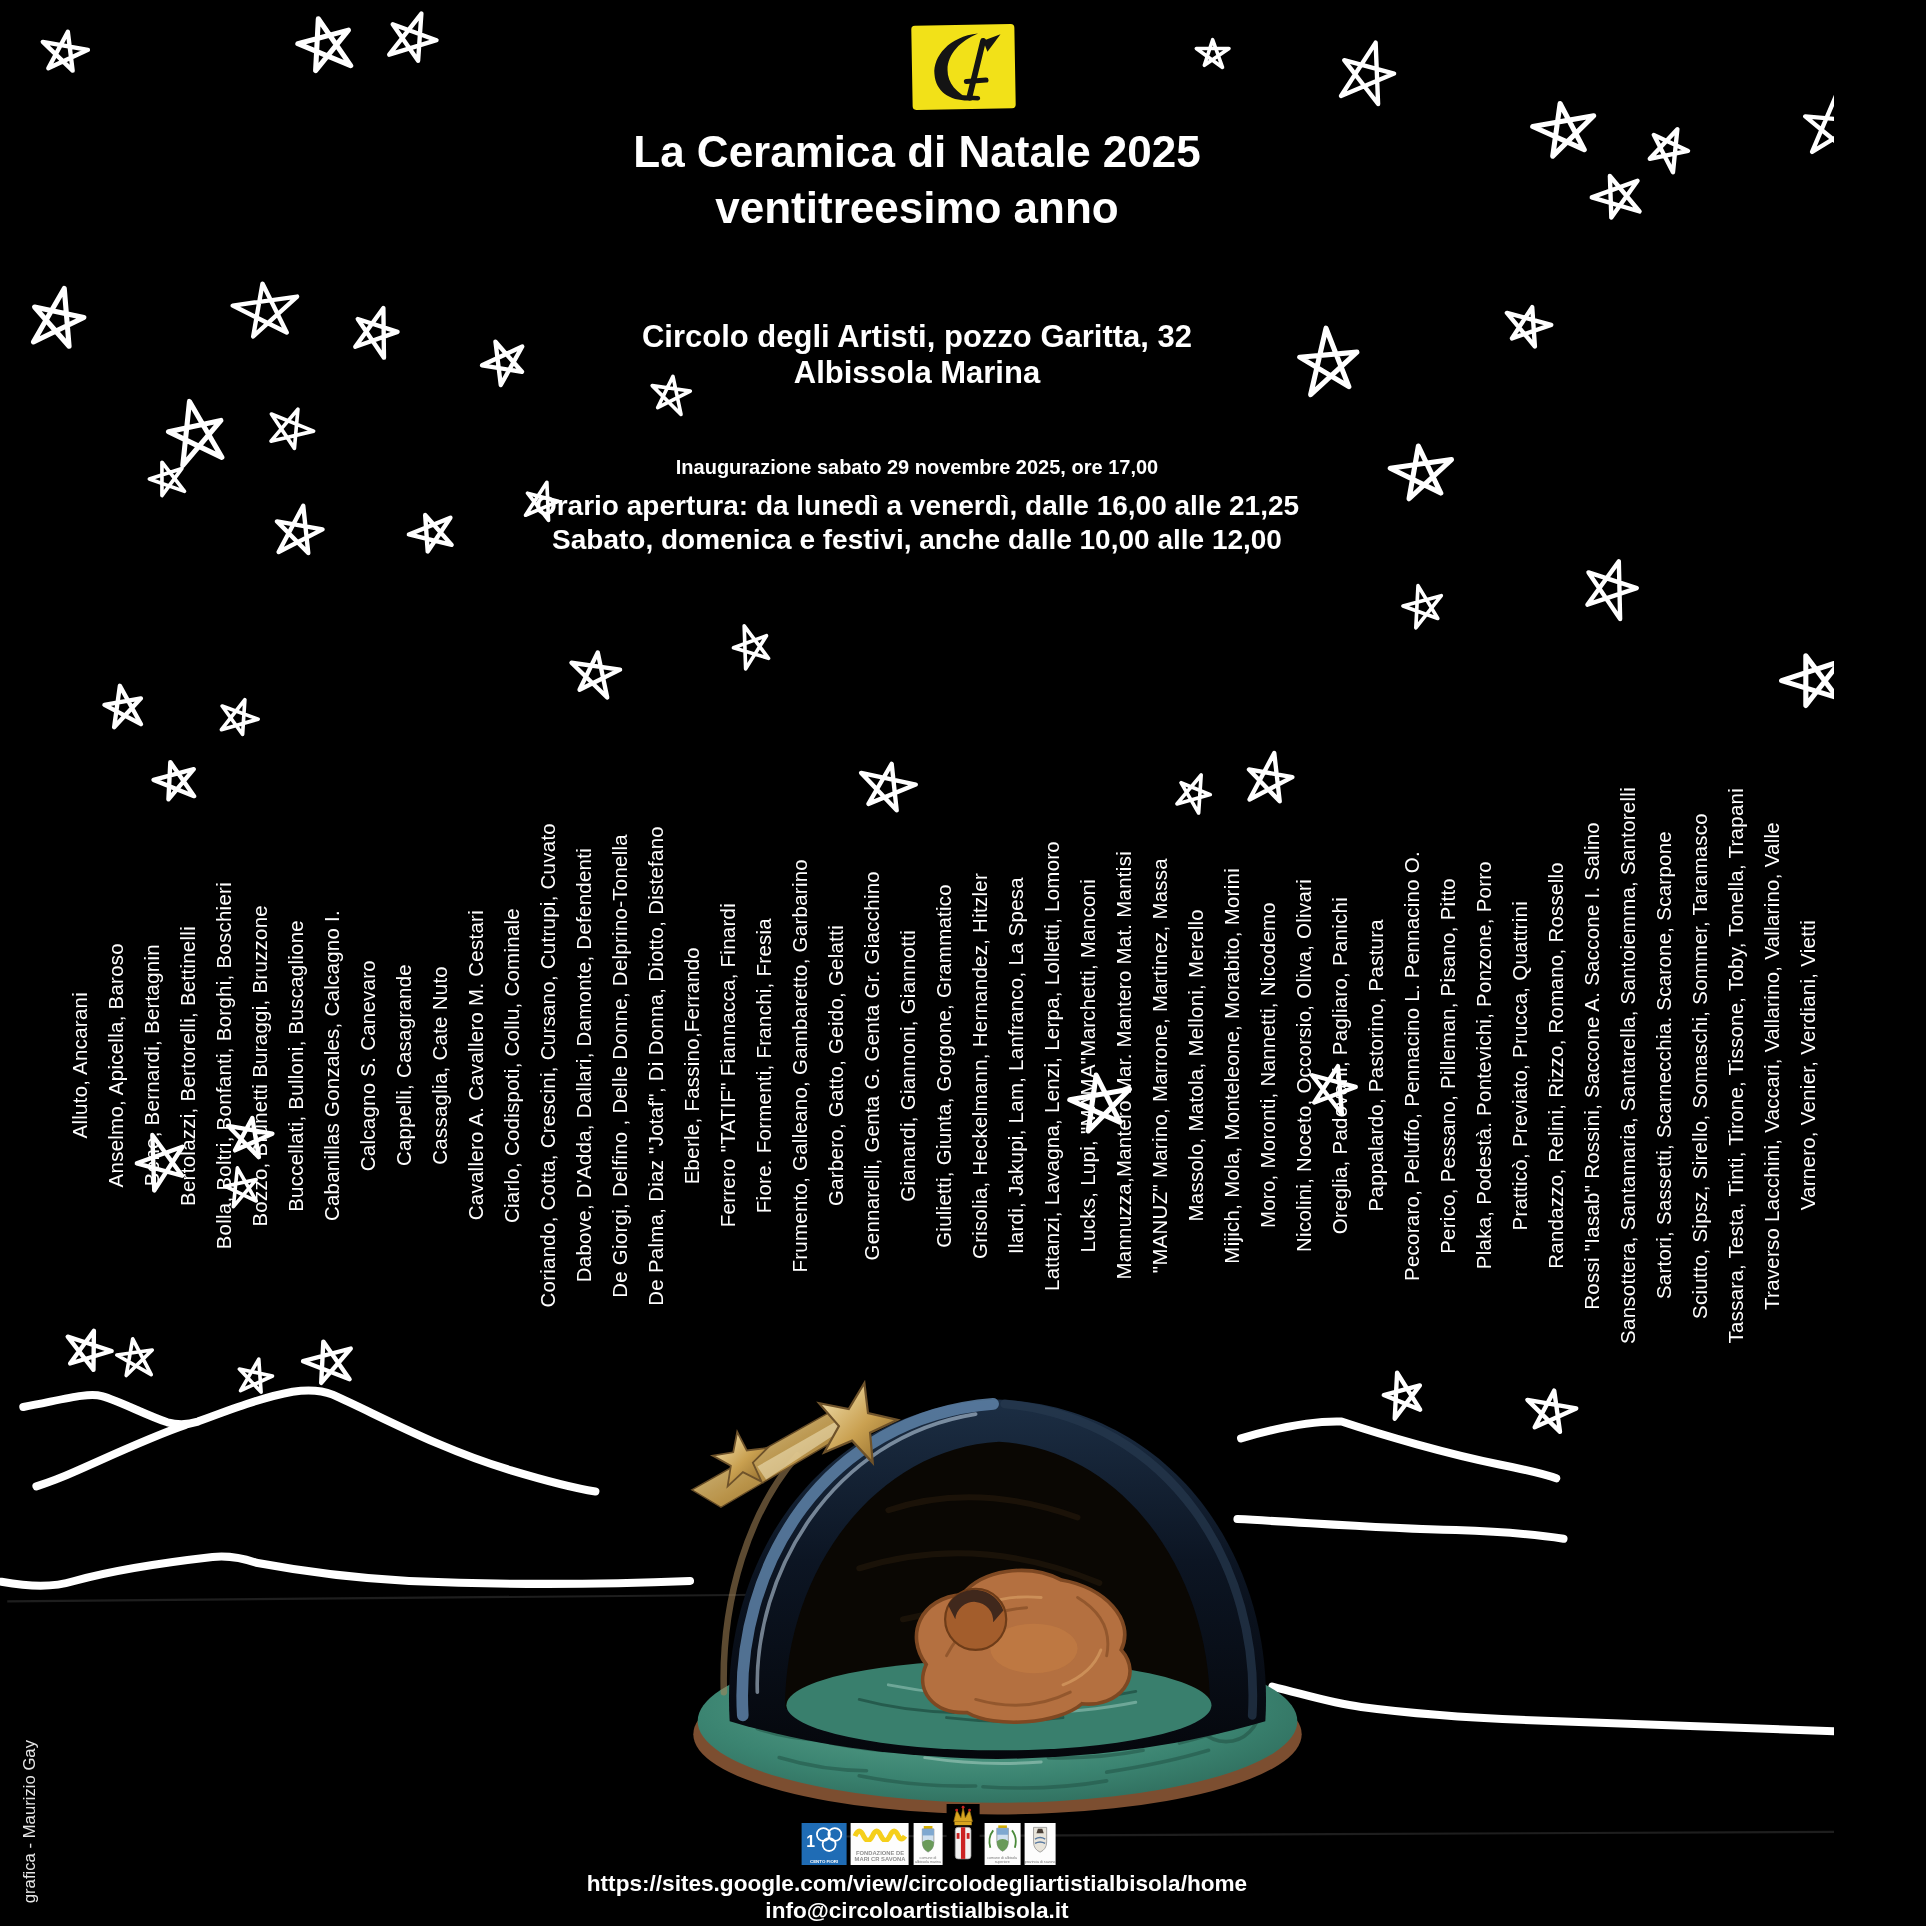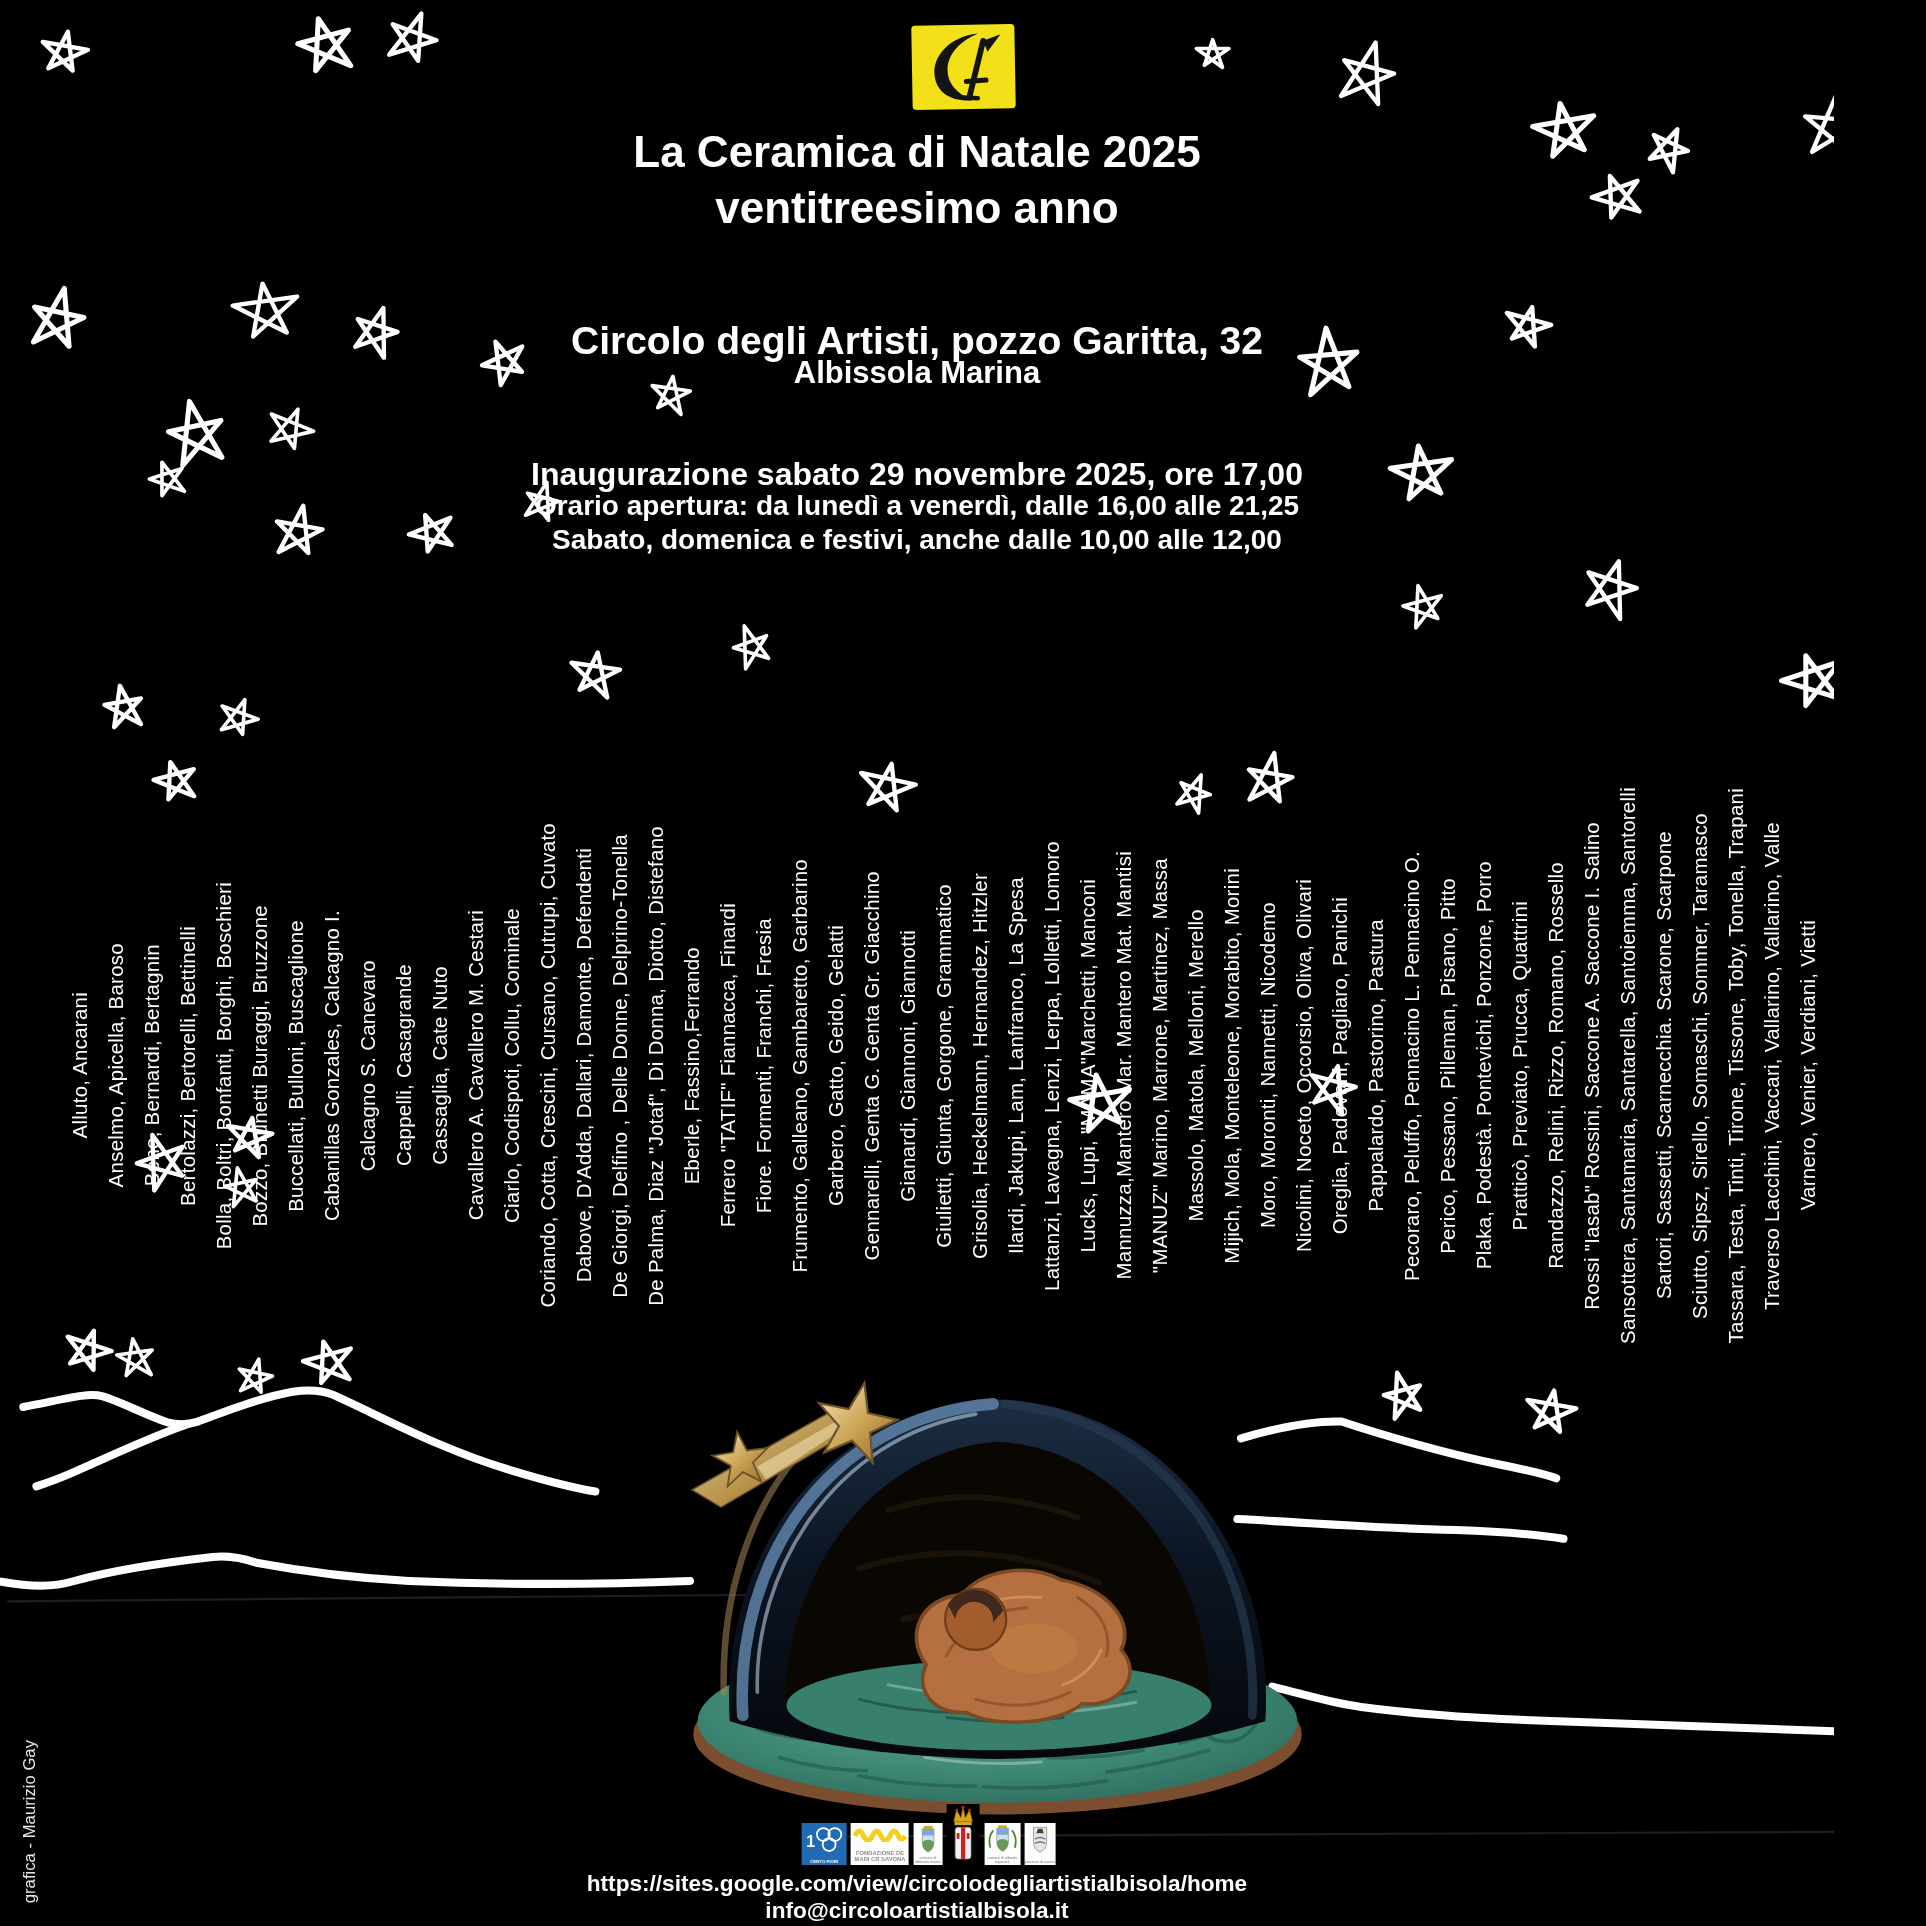--- a/index.html
+++ b/index.html
@@ -5,23 +5,23 @@
   html,body{margin:0;padding:0;background:#000;}
   #poster{position:relative;width:1834px;height:1926px;background:#000000;overflow:hidden;
           font-family:"Liberation Sans",sans-serif;color:#ffffff;}
   .abs{position:absolute;}
   .ctr{position:absolute;left:0;right:0;text-align:center;}
   .b{font-weight:bold;}
   #stars-layer,#hills-layer{position:absolute;left:0;top:0;width:1926px;height:1926px;pointer-events:none;}
   #title1{top:127px;font-size:44px;}
   #title2{top:183px;font-size:44px;}
   #dateline{top:265px;font-size:32px;}
-  #venue1{top:319px;font-size:39px;}
+  #venue1{top:319px;font-size:31px;}
   #venue2{top:355px;font-size:31px;}
-  #open1{top:456px;font-size:32px;}
+  #open1{top:456px;font-size:20px;}
   #open2{top:490px;font-size:28px;}
   #open3{top:524px;font-size:28px;text-align:center;}
   #logo-box{left:908px;top:22px;width:111px;height:90px;}
   #names{position:absolute;left:62px;top:741px;width:1783px;height:649px;display:flex;align-items:center;}
   .name-col{flex:0 0 36px;width:36px;height:100%;display:flex;align-items:center;justify-content:center;}
   .vtext{writing-mode:vertical-rl;transform:rotate(180deg);font-size:20.4px;white-space:nowrap;
          letter-spacing:0.3px;color:#ffffff;}
   #sculpture{left:670px;top:1379px;width:655px;height:437px;}
   #logos-row{position:absolute;left:0;right:0;top:1804px;height:61px;display:flex;justify-content:center;
              align-items:flex-end;gap:4.4px;transform:translateX(11.6px);}

